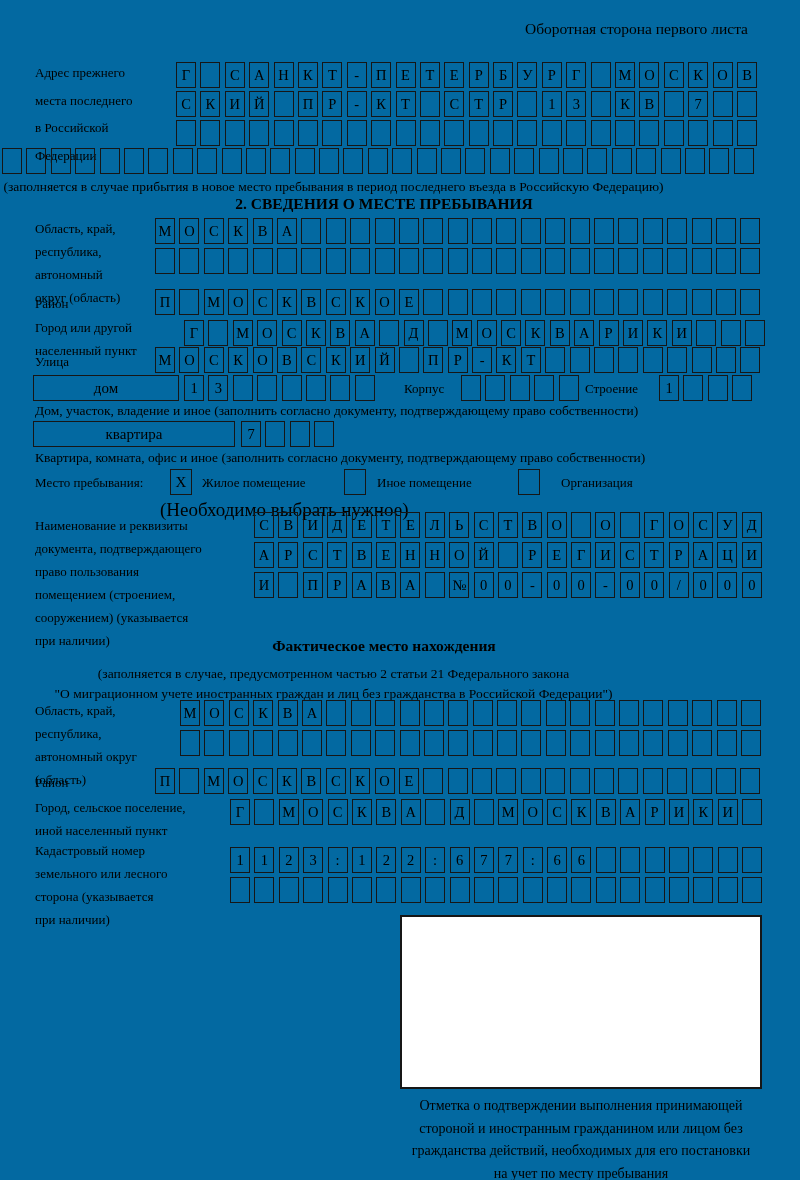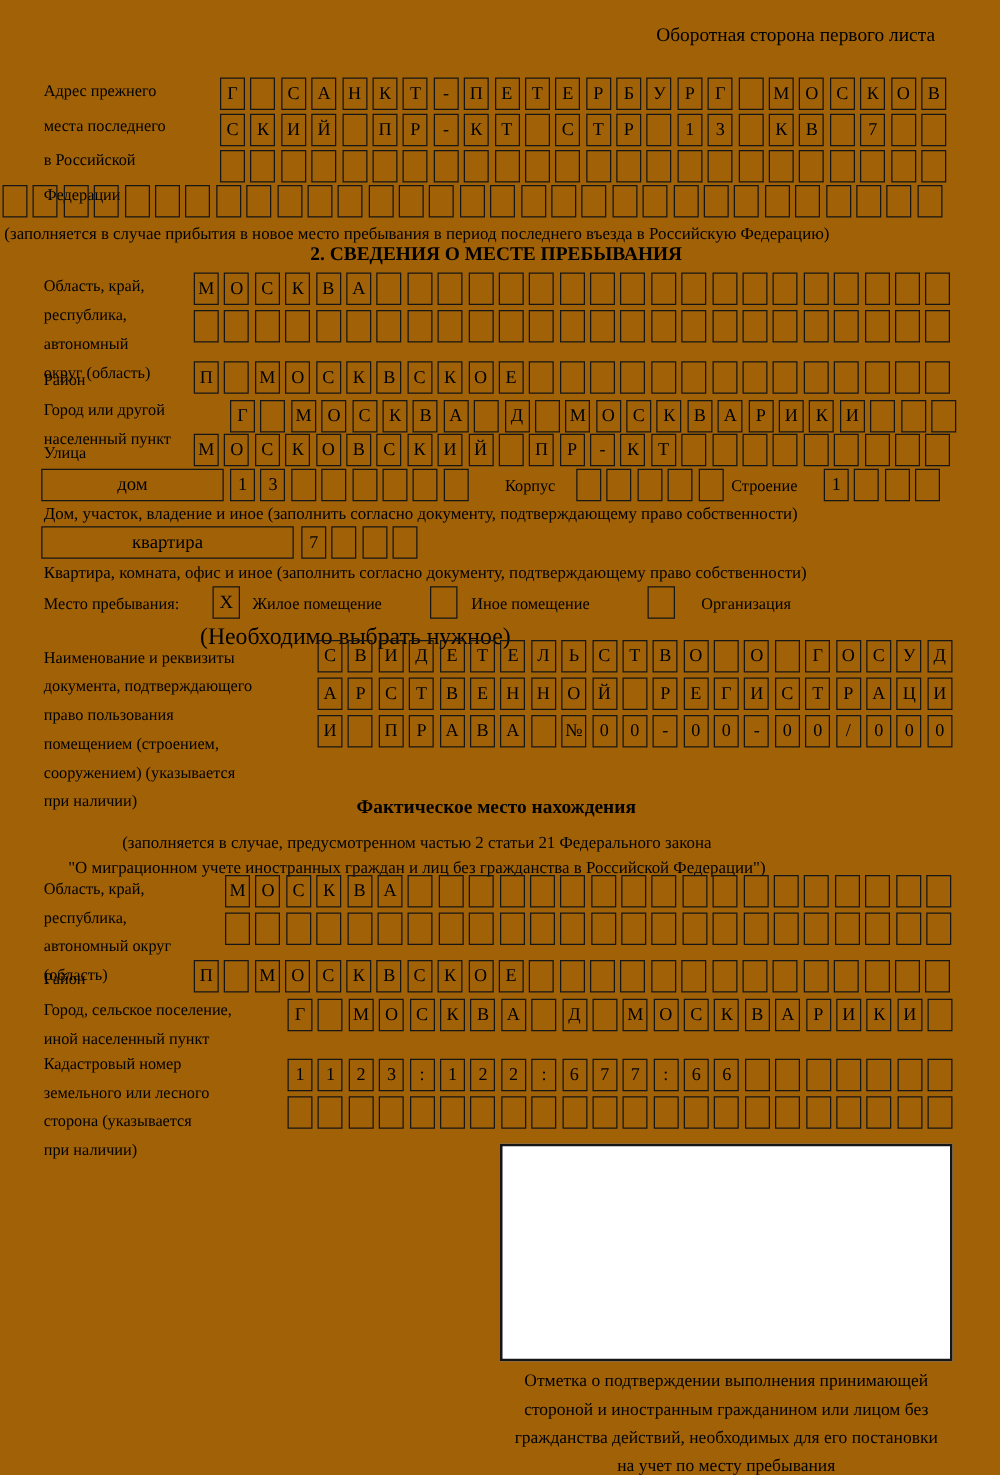--- a/index.html
+++ b/index.html
@@ -1,25 +1,25 @@
 <!DOCTYPE html>
 <html><head>
 <meta charset="utf-8">
 <style>
   html,body{margin:0;padding:0;}
   body{width:800px;height:1180px;background:#ffffff;color:#000;font-family:"Liberation Serif",serif;}
-  .page{position:relative;width:800px;height:1180px;background:#a16207;overflow:hidden;}
+  .page{position:relative;width:800px;height:1180px;background:#0369a1;overflow:hidden;}
   .abs{position:absolute;}
   .cells{display:flex;gap:4.4px;}
   .cell{box-sizing:border-box;flex:none;width:20px;height:26px;border:1.8px solid #161616;
         display:flex;align-items:center;justify-content:center;font-size:14.5px;line-height:1;}
   .lbl{font-size:13px;line-height:23px;}
   .hdr{font-size:15.5px;}
   .note{font-size:13.5px;text-align:center;width:667px;line-height:20px;}
-  .title{font-size:15.5px;font-weight:bold;text-align:center;width:768px;margin-left:13px;}
+  .title{font-size:15.5px;font-weight:bold;text-align:center;width:768px;}
   .named-box{box-sizing:border-box;border:1.8px solid #161616;height:26px;
              display:flex;align-items:center;justify-content:center;font-size:15px;}
   .chk{box-sizing:border-box;width:22px;height:26px;border:1.8px solid #161616;
        display:flex;align-items:center;justify-content:center;font-size:15px;}
   .stamp{box-sizing:border-box;border:2px solid #161616;background:#fff;}
   .cap{font-size:14px;line-height:22.5px;text-align:center;}
 </style>
 </head>
 <body>
 

